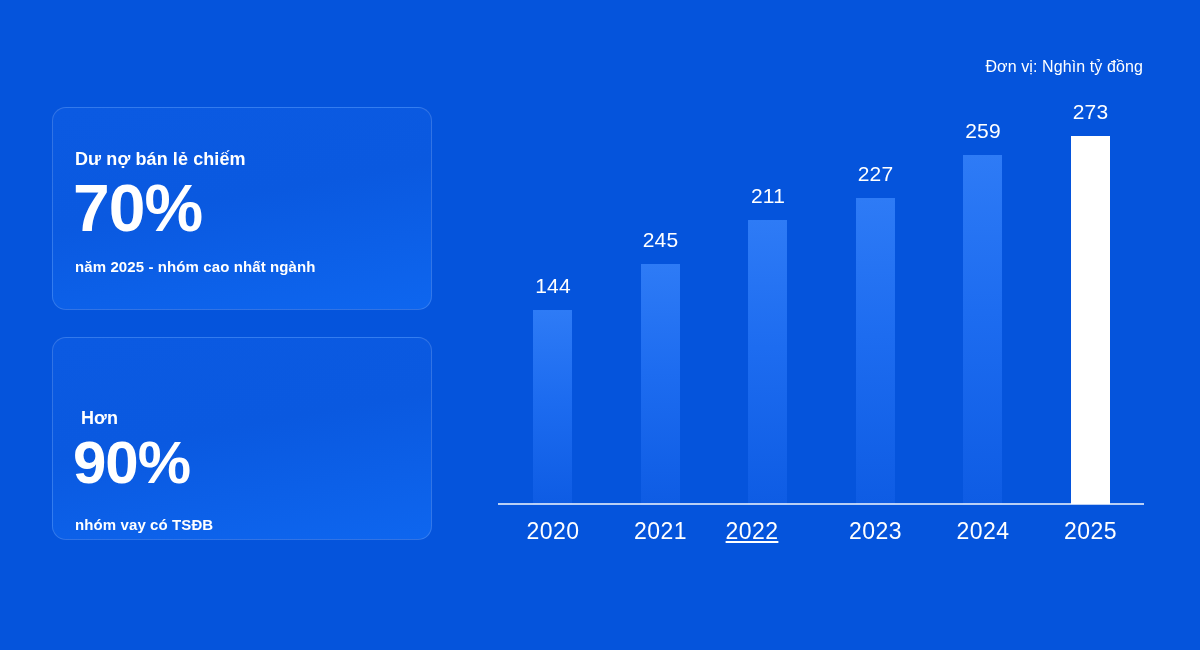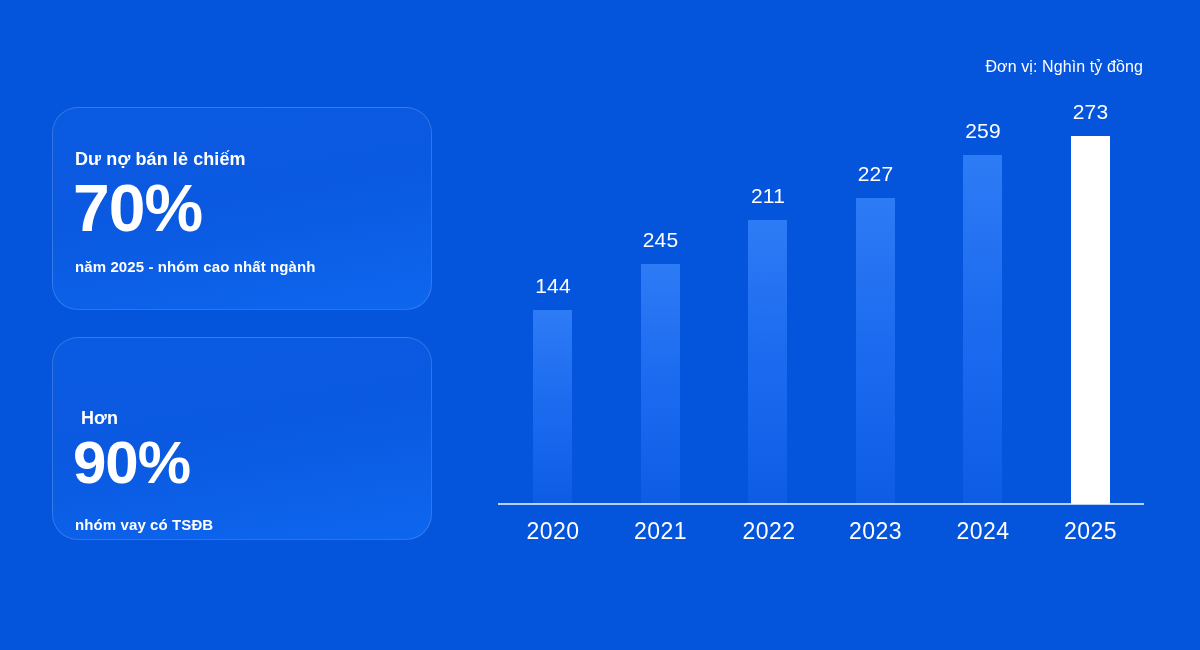--- a/index.html
+++ b/index.html
@@ -36,21 +36,21 @@
   
   .cards {
     position: absolute;
     left: 52px;
     top: 107px;
     width: 380px;
   }
   .stat-card {
     position: relative;
     width: 380px;
-    border-radius: 26px;
+    border-radius: 14px;
     box-sizing: border-box;
     border: 1px solid rgba(255,255,255,0.16);
     background: linear-gradient(170deg, #0b5ae2 0%, #0a59e0 45%, #0e66ef 100%);
     overflow: hidden;
   }
   .stat-card.first { height: 203px; }
   .stat-card.second { height: 203px; margin-top: 27px; }
 
   .card-inner {
     position: absolute;
@@ -201,19 +201,19 @@
           <div class="bar-value" style="bottom: 360.787px;">259</div>
         </div>
         <div class="bar-slot" style="left: 537.5px;">
           <div class="bar highlight" style="height: 367.64px;"></div>
           <div class="bar-value" style="bottom: 379.64px;">273</div>
         </div>
       </div>
     <div class="axis-line"></div>
   <div class="x-label" style="left: 0px;">2020</div>
       <div class="x-label" style="left: 107.5px;">2021</div>
-      <div class="x-label" style="left: 216px;">2022</div>
+      <div class="x-label" style="left: 199px; text-decoration: underline;">2022</div>
       <div class="x-label" style="left: 322.5px;">2023</div>
       <div class="x-label" style="left: 430px;">2024</div>
       <div class="x-label" style="left: 537.5px;">2025</div>
     </div>
 
 </div>
 
 </body></html>

